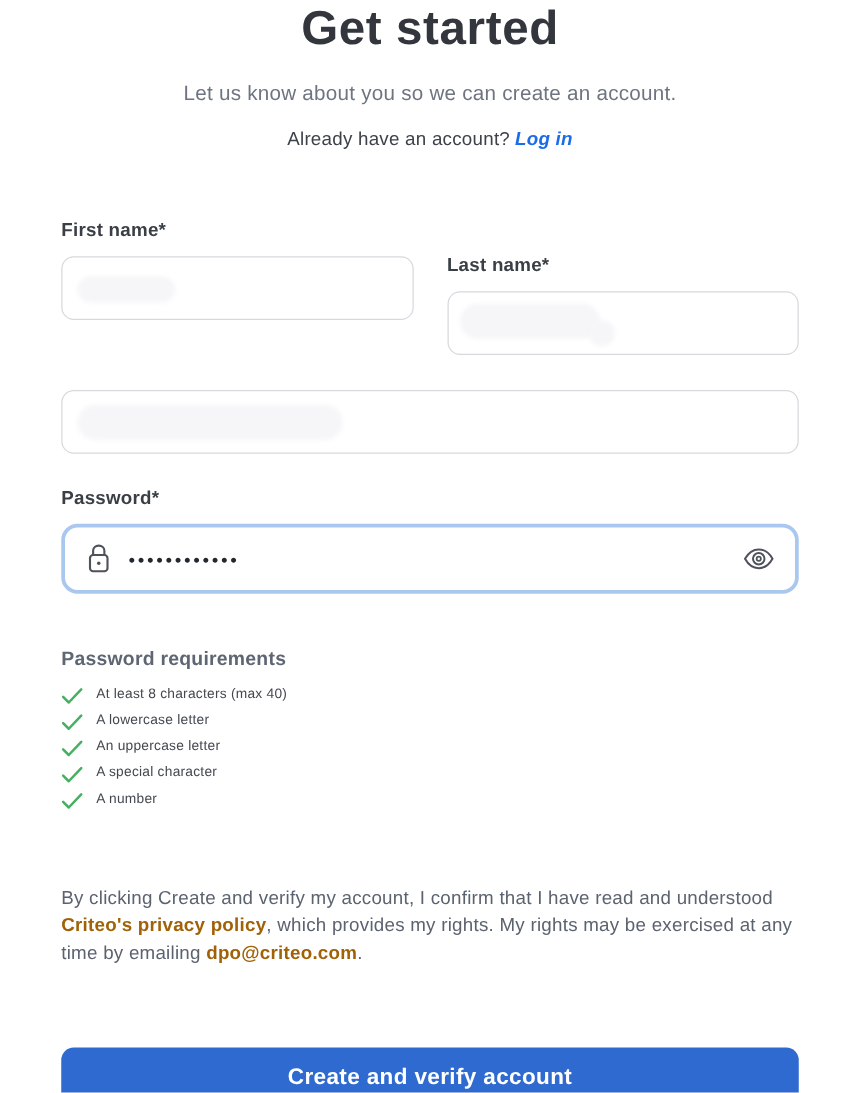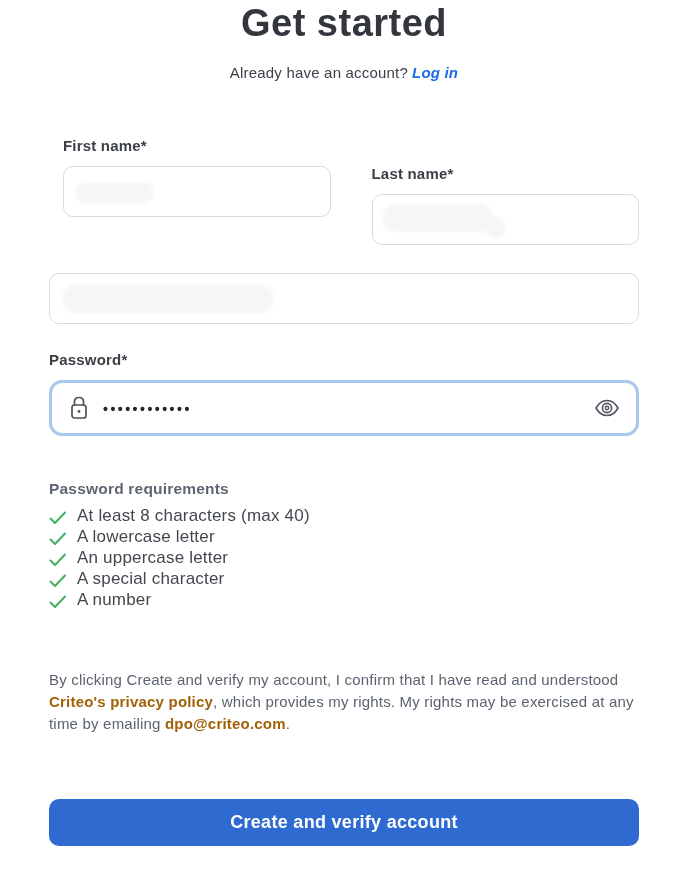--- a/index.html
+++ b/index.html
@@ -43,21 +43,21 @@
     font-weight: 700;
     text-decoration: none;
     margin-left: 4px;
     cursor: pointer;
     font-style: italic;
   }
 
   .form { margin-top: 56px; padding: 0 49px; }
 
   .two-col { display: flex; gap: 27px; }
-  .two-col .field { flex: 1; margin-left: 14px; }
+  .two-col .field { flex: 1; }
 
   .field-label {
     display: block;
     font-size: 15px;
     line-height: 15px;
     font-weight: 700;
     color: #3a3f46;
     margin-bottom: 13px;
     letter-spacing: 0.2px;
   }
@@ -116,21 +116,21 @@
     font-weight: 700;
     color: #5f6673;
     letter-spacing: 0.2px;
     margin-bottom: 11px;
   }
   .req-list { list-style: none; }
   .req-list li {
     display: flex;
     align-items: center;
     gap: 10px;
-    font-size: 17px;
+    font-size: 11px;
     line-height: 14px;
     color: #43484f;
     letter-spacing: 0.2px;
     margin-bottom: 7px;
   }
   .req-list li svg { transform: translateY(2px); }
 
   .legal {
     margin-top: 62px;
     font-size: 15px;
@@ -156,20 +156,21 @@
     cursor: pointer;
   }
 </style>
 </head>
 <body>
 
 <div class="page">
 
   <h1 class="page-title">Get started</h1>
 
+  <p class="subtitle">Let us know about you so we can create an account.</p>
 
   <p class="login-row"><span>Already have an account?</span><a class="login-link">Log in</a></p>
 
   <div class="form">
 
     <div class="two-col">
       <div class="field">
         <label class="field-label">First name*</label>
         <div class="input-box">
           <div class="redact r-first"></div>

